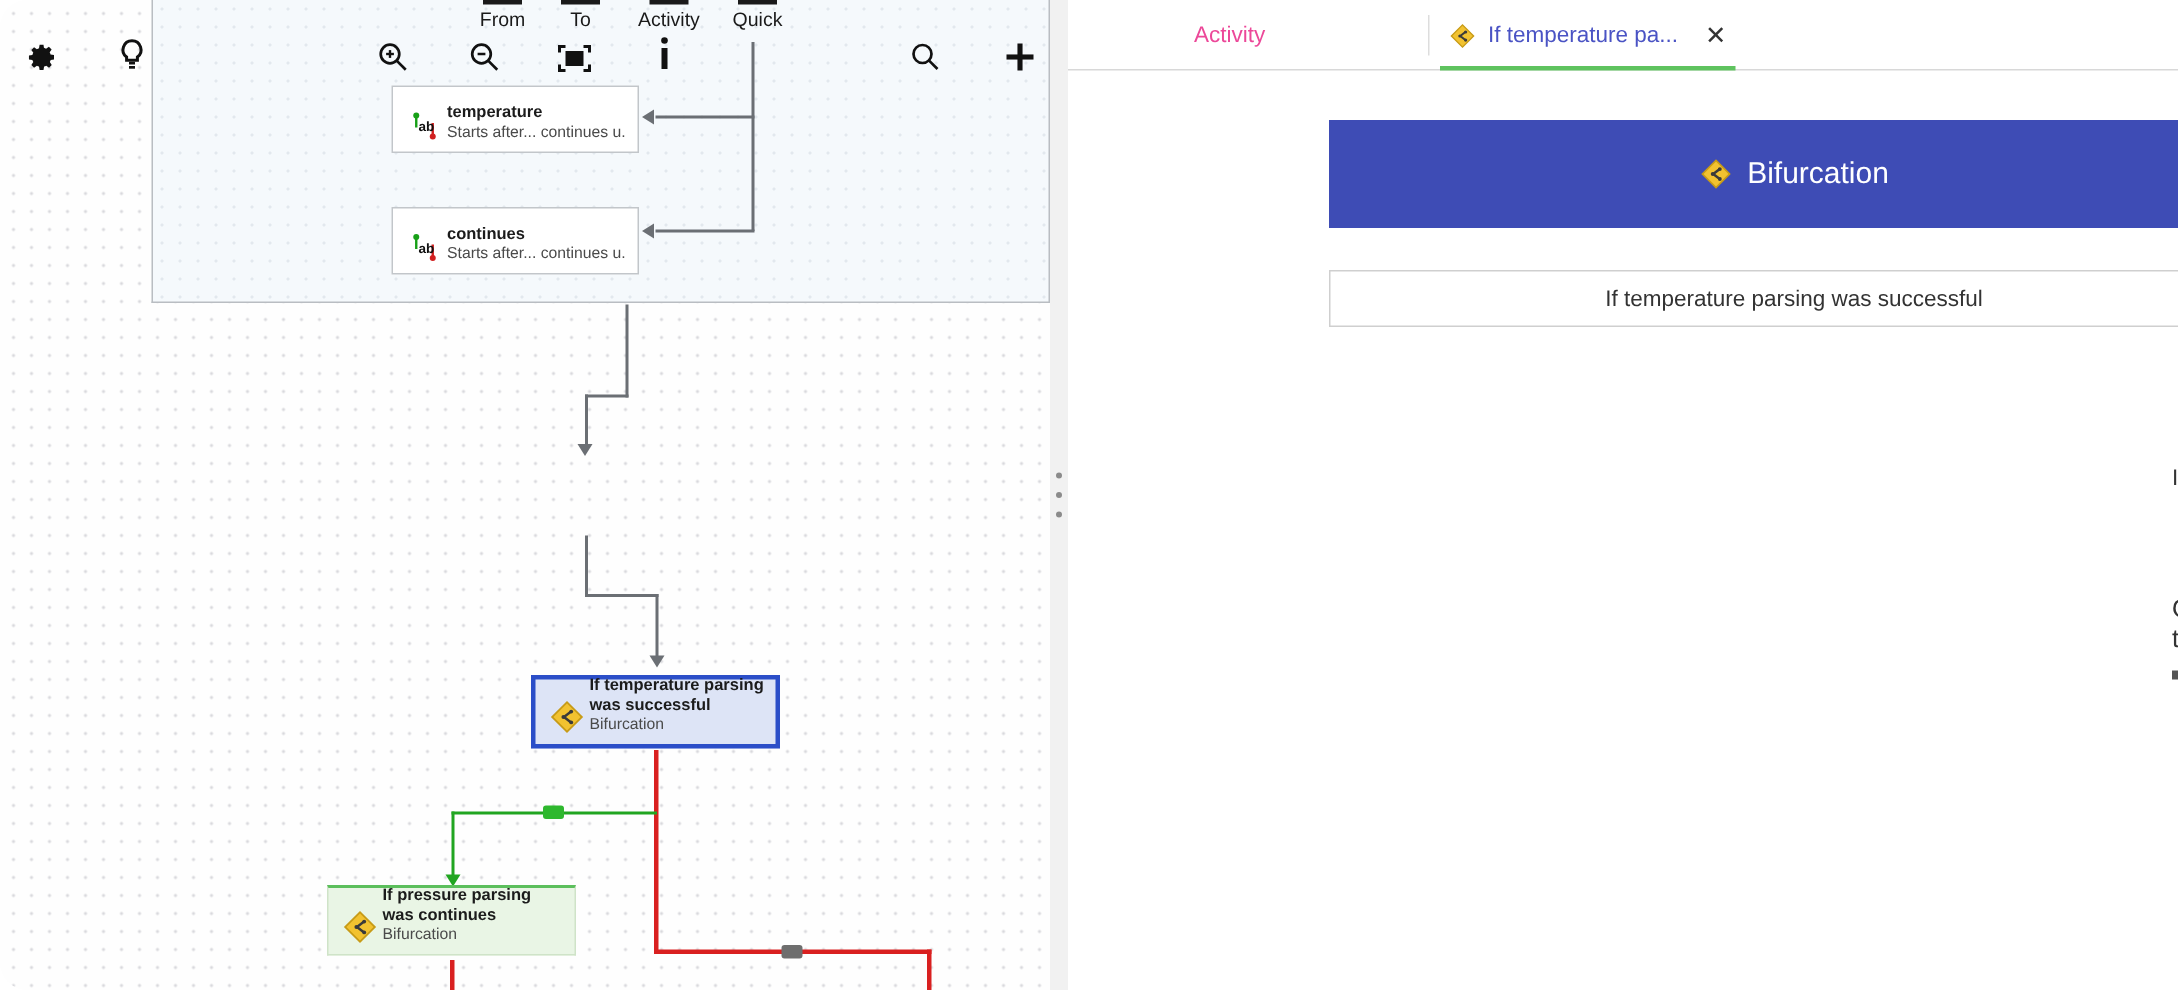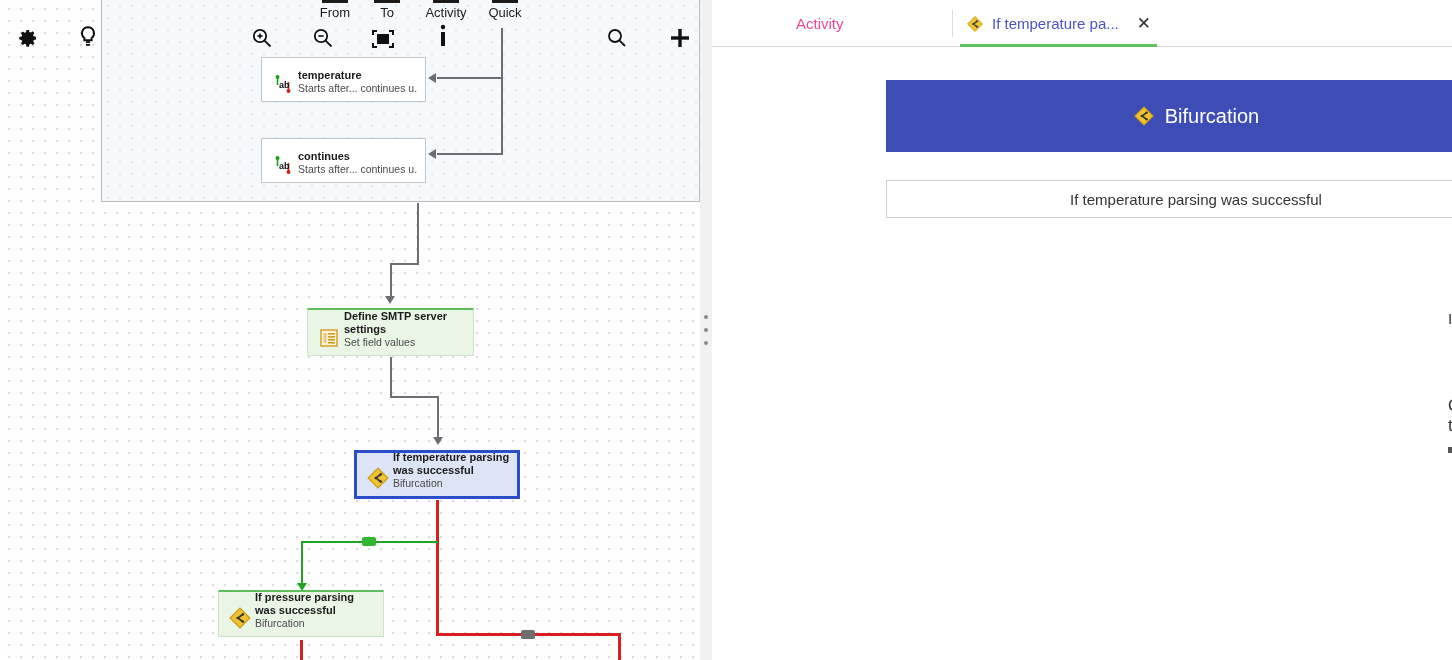--- a/index.html
+++ b/index.html
@@ -244,36 +244,20 @@
         <div class="node-title">continues</div>
         <div class="node-sub">Starts after... continues u...</div>
       </div>
     </div>
 
     <div class="conn" style="left:417px; top:203px; width:2px; height:62px;"></div>
     <div class="conn" style="left:390px; top:263px; width:29px; height:2px;"></div>
     <div class="conn" style="left:390px; top:263px; width:2px; height:34px;"></div>
     <div class="arrow-d" style="left:385px; top:296px;"></div>
 
-    <div class="node green" style="left:307px; top:308px; width:167px; height:48px;">
-      <div class="node-ico">
-        <svg width="22" height="22" viewBox="0 0 22 22" aria-hidden="true">
-          <rect x="3" y="3" width="16" height="16" fill="#fdf3d6" stroke="#d39a22" stroke-width="1.4"></rect>
-          <rect x="5.5" y="6" width="3" height="10" fill="#e8c97a"></rect>
-          <rect x="10" y="6" width="7" height="1.6" fill="#d39a22"></rect>
-          <rect x="10" y="9" width="7" height="1.6" fill="#d39a22"></rect>
-          <rect x="10" y="12" width="7" height="1.6" fill="#d39a22"></rect>
-          <rect x="10" y="15" width="7" height="1.6" fill="#d39a22"></rect>
-        </svg>
-      </div>
-      <div class="node-txt">
-        <div class="node-title wrap" style="width:118px;">Define SMTP server settings</div>
-        <div class="node-sub">Set field values</div>
-      </div>
-    </div>
 
     <div class="conn" style="left:390px; top:357px; width:2px; height:40px;"></div>
     <div class="conn" style="left:390px; top:396px; width:49px; height:2px;"></div>
     <div class="conn" style="left:437px; top:396px; width:2px; height:42px;"></div>
     <div class="arrow-d" style="left:433px; top:437px;"></div>
 
     <div class="node selected" style="left:354px; top:450px; width:166px; height:49px;">
       <div class="node-ico">
         <svg width="24" height="24" viewBox="0 0 24 24" aria-hidden="true">
           <rect x="5" y="5" width="14" height="14" transform="rotate(45 12 12)" fill="#f2c230" stroke="#c79b17" stroke-width="1.2"></rect>
@@ -303,21 +287,21 @@
       <div class="node-ico">
         <svg width="24" height="24" viewBox="0 0 24 24" aria-hidden="true">
           <rect x="5" y="5" width="14" height="14" transform="rotate(45 12 12)" fill="#f2c230" stroke="#c79b17" stroke-width="1.2"></rect>
           <path d="M14.5 8.5 L10 12 L14.5 15.5" fill="none" stroke="#3a3a3a" stroke-width="1.6" stroke-linecap="round" stroke-linejoin="round"></path>
           <circle cx="14.8" cy="8.4" r="1.3" fill="#3a3a3a"></circle>
           <circle cx="14.8" cy="15.6" r="1.3" fill="#3a3a3a"></circle>
           <circle cx="9.6" cy="12" r="1.3" fill="#3a3a3a"></circle>
         </svg>
       </div>
       <div class="node-txt">
-        <div class="node-title wrap" style="width:122px;">If pressure parsing was successful</div>
+        <div class="node-title wrap" style="width:122px;">If pressure parsing was continues</div>
         <div class="node-sub">Bifurcation</div>
       </div>
     </div>
     <div class="conn red" style="left:300px; top:640px; width:3px; height:20px;"></div>
   </div>
 
   <div id="splitter">
     <div class="dots">
         <i></i>
         <i></i>

